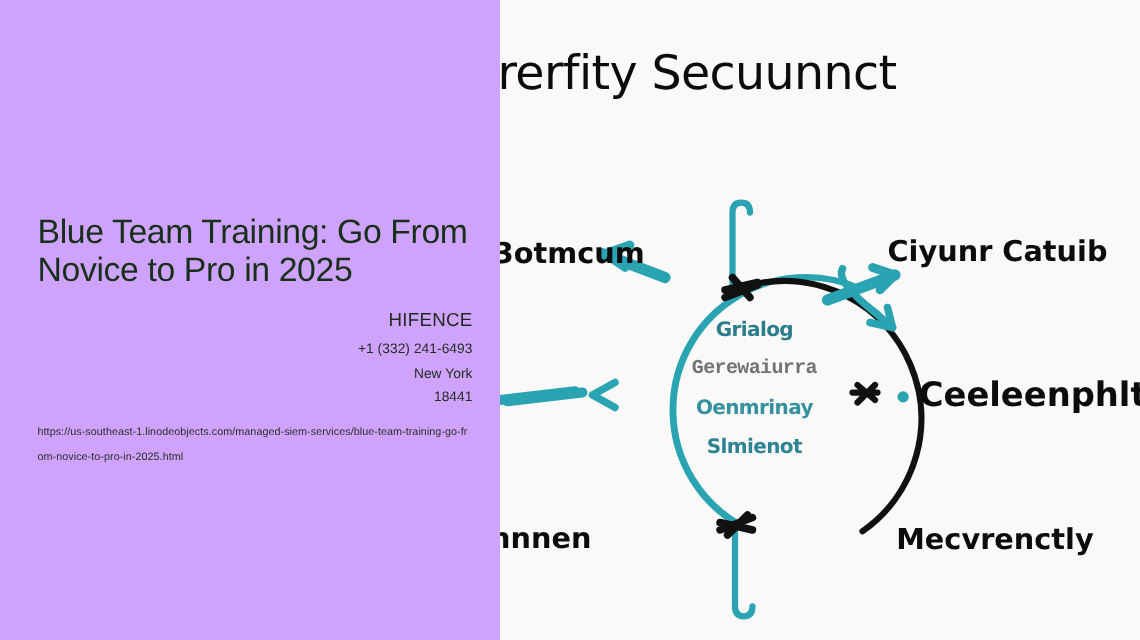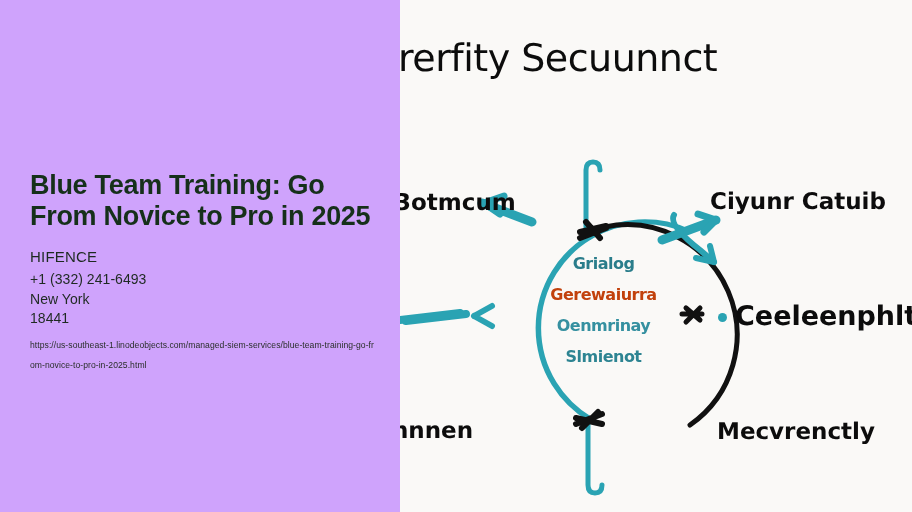--- a/index.html
+++ b/index.html
@@ -19,38 +19,40 @@
     background:#cfa3fc;
     flex:0 0 400px;
   }
   #left-inner {
     position:absolute;
     left:30px; top:170px; right:22px;
   }
   #page-title {
     font-size:27px;
     line-height:31px;
-    font-weight:700;
+    font-weight:400;
     color:#16301a;
     letter-spacing:-0.3px;
     white-space:pre-wrap;
   }
   #brand-name {
     margin-top:16px;
     font-size:15px;
     line-height:18px;
     font-weight:400;
     color:#1d2a20;
     letter-spacing:0.2px;
+    text-align:right;
   }
   .contact-line {
-    font-size:14px;
+    font-size:11px;
     line-height:19.5px;
     color:#1f2a22;
     letter-spacing:0.05px;
+    text-align:right;
   }
   #contact-block { margin-top:4px; }
   #source-url {
     margin-top:6px;
     font-size:8.6px;
     line-height:20px;
     color:#2a2f2b;
     word-break:break-all;
     max-width:345px;
     letter-spacing:0.05px;
@@ -98,21 +100,21 @@
     text-align:center;
     color:#2b7f8c;
     font-family:"DejaVu Sans", sans-serif;
     font-weight:700;
     font-size:16px;
     line-height:31px;
     letter-spacing:-0.5px;
   }
   #center-text span { display:block; }
   .ct-1 { color:#2a7d8b; }
-  .ct-2 { color:#c2410c; }
+  .ct-2 { color:#737373;font-family:Liberation Mono, monospace; }
   .ct-3 { color:#3590a0; }
   .ct-4 { color:#2d8492; }
 
   .bullet-dot {
     position:absolute;
     width:9px; height:9px;
     border-radius:50%;
     background:#2aa3b3;
   }
   #mid-right-dot { left:318px; top:313px; }

